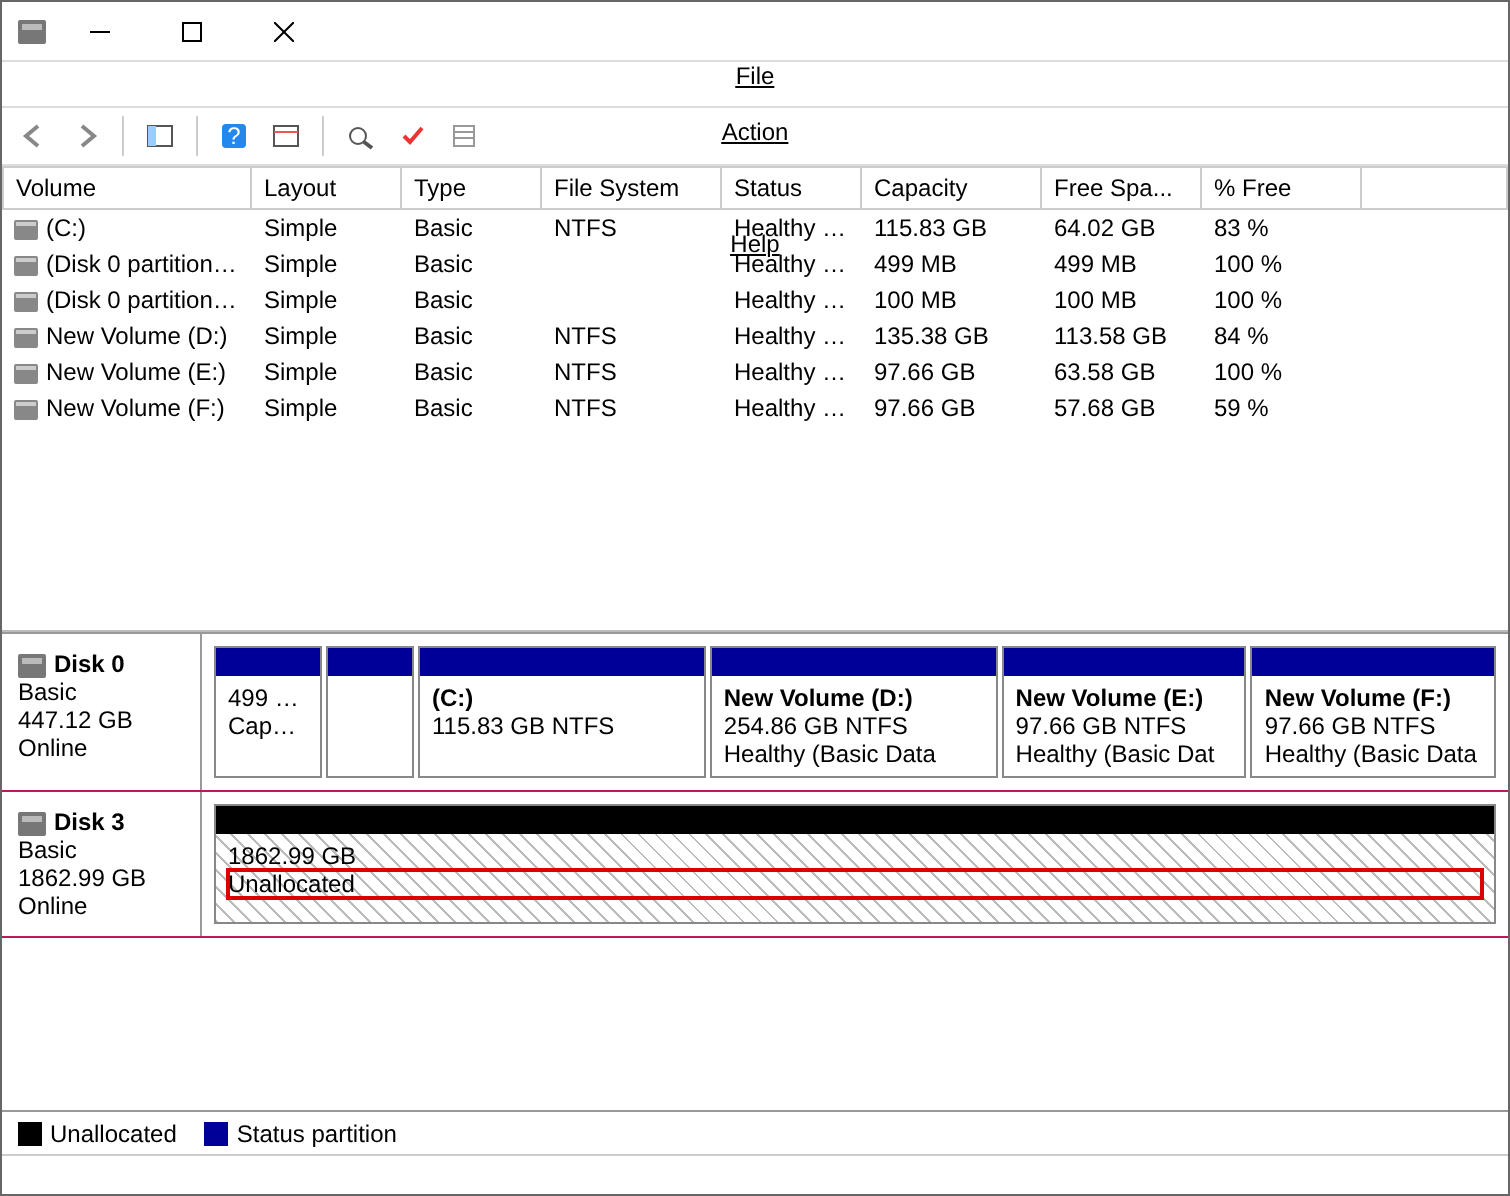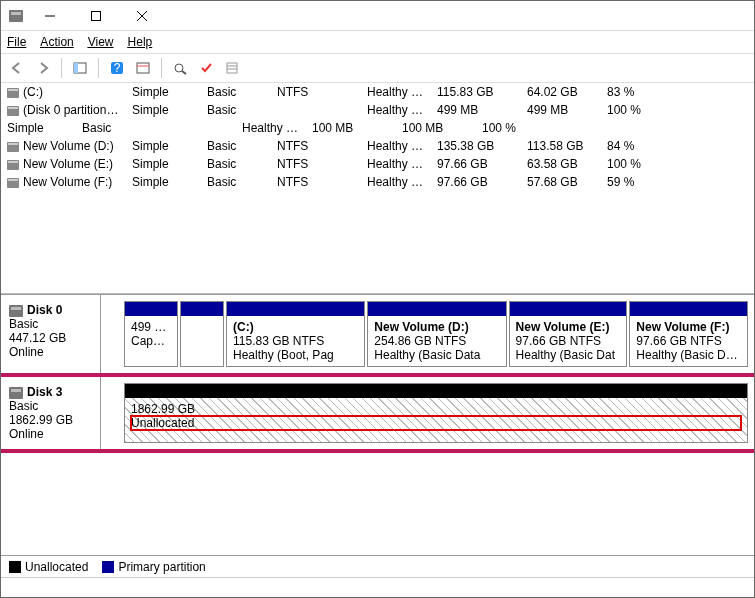--- a/index.html
+++ b/index.html
@@ -1,37 +1,37 @@
 <!DOCTYPE html>
 <html><head>
 <meta charset="utf-8">
 <style>
 * { box-sizing: border-box; font-family: "Segoe UI", Tahoma, sans-serif; font-size: 12px; }
 body { margin: 0; background: #fff; }
 .window { width: 755px; height: 598px; border: 1px solid #666; background: #fff; display: flex; flex-direction: column; }
 .titlebar { height: 30px; display: flex; align-items: center; padding: 0 0 0 8px; border-bottom: 1px solid #ddd; }
 .titlebar .title { flex: 1; }
 .winbtn { width: 46px; height: 30px; display: flex; align-items: center; justify-content: center; }
-.menubar { height: 22px; display: flex; align-items: center; padding: 0 6px; gap: 14px; }
+.menubar { height: 22px; display: flex; align-items: center; padding: 0 6px; gap: 14px; flex-direction: column; }
 .menubar span { text-decoration: underline; text-decoration-color: rgba(0,0,0,0); }
 .menubar span::first-letter { text-decoration: underline; }
 .toolbar { height: 30px; border-top: 1px solid #ddd; border-bottom: 1px solid #ddd; display: flex; align-items: center; padding: 0 4px; gap: 2px; }
 .tbtn { width: 24px; height: 24px; display: flex; align-items: center; justify-content: center; border: 1px solid transparent; }
 .sep { width: 1px; height: 20px; background: #ccc; margin: 0 4px; }
 .grid { border-bottom: 1px solid #bbb; overflow: hidden; }
 .ghead, .grow { display: flex; }
 .ghead .gc { border: 1px solid #ccc; border-left: none; background: #fff; padding: 3px 6px; position: relative; }
 .ghead .gc:first-child { border-left: 1px solid #ccc; }
 .gc { padding: 2px 6px; white-space: nowrap; overflow: hidden; text-overflow: ellipsis; }
 .gc0 { width: 125px; } .gc1 { width: 75px; } .gc2 { width: 70px; } .gc3 { width: 90px; } .gc4 { width: 70px; } .gc5 { width: 90px; } .gc6 { width: 80px; } .gc7 { width: 80px; } .gc8 { flex:1; }
 .volicon { display:inline-block; width:12px; height:10px; background:#888; margin-right:4px; vertical-align:middle; border-radius:1px; position:relative; }
 .volicon::after { content:""; position:absolute; left:1px; top:1px; width:10px; height:2px; background:#ccc; }
 .gridbody { height: 210px; }
 .panes { flex:1; display:flex; flex-direction:column; border-top:1px solid #999; overflow:hidden; }
-.diskrow { display:flex; border-bottom:4px solid #be185d;gap:17px; }
+.diskrow { display:flex; border-bottom:1px solid #be185d; }
 .diskmeta { width:100px; padding:8px; border-right:1px solid #999; }
 .diskmeta .dn { font-weight:bold; }
 .diskbars { flex:1; display:flex; flex-direction:column; padding:6px; gap:0; }
 .parts { display:flex; gap:2px; flex:1; }
 .part { border:1px solid #888; display:flex; flex-direction:column; overflow:hidden; min-width:0; }
 .part .stripe { height:14px; background:#000099; }
 .part.unalloc .stripe { background:#000; }
 .part .pbody { padding:4px 6px; flex:1; overflow:hidden; }
 .part .pname { font-weight:bold; white-space:nowrap; overflow:hidden; text-overflow:ellipsis; }
 .part .pline { white-space:nowrap; overflow:hidden; text-overflow:ellipsis; }
@@ -122,20 +122,31 @@
     <div class="tbtn">
         <svg width="14" height="14">
           <rect x="2" y="2" width="10" height="10" fill="none" stroke="#999"></rect>
           <line x1="2" y1="5" x2="12" y2="5" stroke="#999"></line>
           <line x1="2" y1="8" x2="12" y2="8" stroke="#999"></line>
         </svg>
       </div>
   </div>
 
   <div class="grid">
+    <div class="ghead">
+      <div class="gc gc0">Volume</div>
+      <div class="gc gc1">Layout</div>
+      <div class="gc gc2">Type</div>
+      <div class="gc gc3">File System</div>
+      <div class="gc gc4">Status</div>
+      <div class="gc gc5">Capacity</div>
+      <div class="gc gc6">Free Spa...</div>
+      <div class="gc gc7">% Free</div>
+      <div class="gc gc8"></div>
+    </div>
     <div class="gridbody" id="gridbody">
         <div class="grow">
           <div class="gc gc0"><span class="volicon"></span>(C:)</div>
           <div class="gc gc1">Simple</div>
           <div class="gc gc2">Basic</div>
           <div class="gc gc3">NTFS</div>
           <div class="gc gc4">Healthy (B...</div>
           <div class="gc gc5">115.83 GB</div>
           <div class="gc gc6">64.02 GB</div>
           <div class="gc gc7">83 %</div>
@@ -144,20 +155,21 @@
           <div class="gc gc0"><span class="volicon"></span>(Disk 0 partition 1)</div>
           <div class="gc gc1">Simple</div>
           <div class="gc gc2">Basic</div>
           <div class="gc gc3"></div>
           <div class="gc gc4">Healthy (R...</div>
           <div class="gc gc5">499 MB</div>
           <div class="gc gc6">499 MB</div>
           <div class="gc gc7">100 %</div>
         </div>
         <div class="grow">
+          <div class="gc gc0"><span class="volicon"></span>(Disk 0 partition 2)</div>
           <div class="gc gc1">Simple</div>
           <div class="gc gc2">Basic</div>
           <div class="gc gc3"></div>
           <div class="gc gc4">Healthy (E...</div>
           <div class="gc gc5">100 MB</div>
           <div class="gc gc6">100 MB</div>
           <div class="gc gc7">100 %</div>
         </div>
         <div class="grow">
           <div class="gc gc0"><span class="volicon"></span>New Volume (D:)</div>
@@ -210,21 +222,20 @@
               </div>
             </div>
             <div class="part" style="flex: 0 0 44px;">
               <div class="stripe"></div>
             </div>
             <div class="part" style="flex: 1 1 0px;">
               <div class="stripe"></div>
               <div class="pbody">
                 <div class="pname">(C:)</div>
                 <div class="pline">115.83 GB NTFS</div>
-                <div class="pline">Healthy (Boot, Pag</div>
               </div>
             </div>
             <div class="part" style="flex: 1 1 0px;">
               <div class="stripe"></div>
               <div class="pbody">
                 <div class="pname">New Volume  (D:)</div>
                 <div class="pline">254.86 GB NTFS</div>
                 <div class="pline">Healthy (Basic Data</div>
               </div>
             </div>
@@ -268,18 +279,18 @@
       </div>
     </div>
 
   <div class="legend">
     <div class="lg">
         <div class="sw" style="background:#000"></div>
         <span>Unallocated</span>
       </div>
     <div class="lg">
         <div class="sw" style="background:#000099"></div>
-        <span>Primary partition</span>
+        <span>Status partition</span>
       </div>
   </div>
 
   <div class="statusbar"></div>
 </div>
 
 </body></html>

